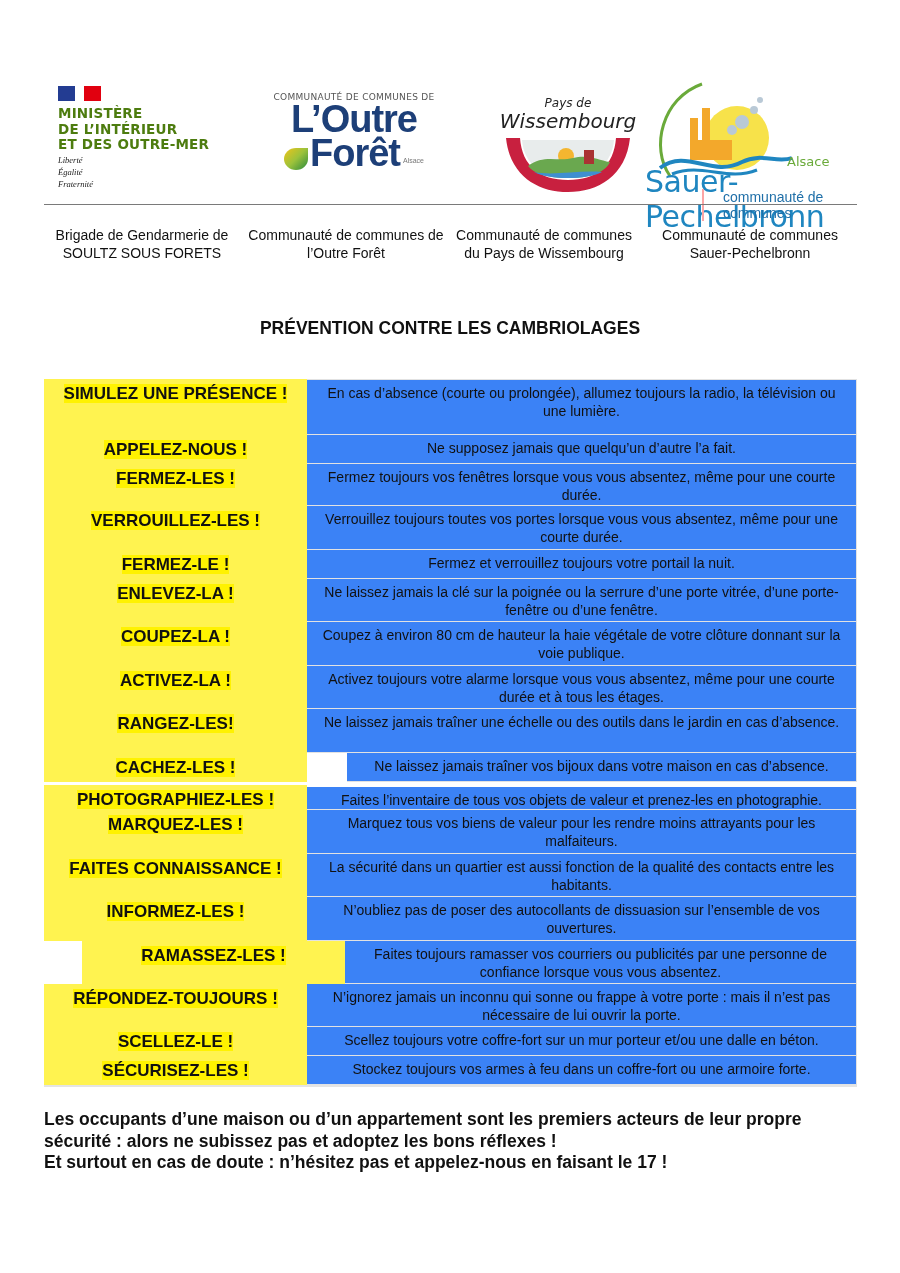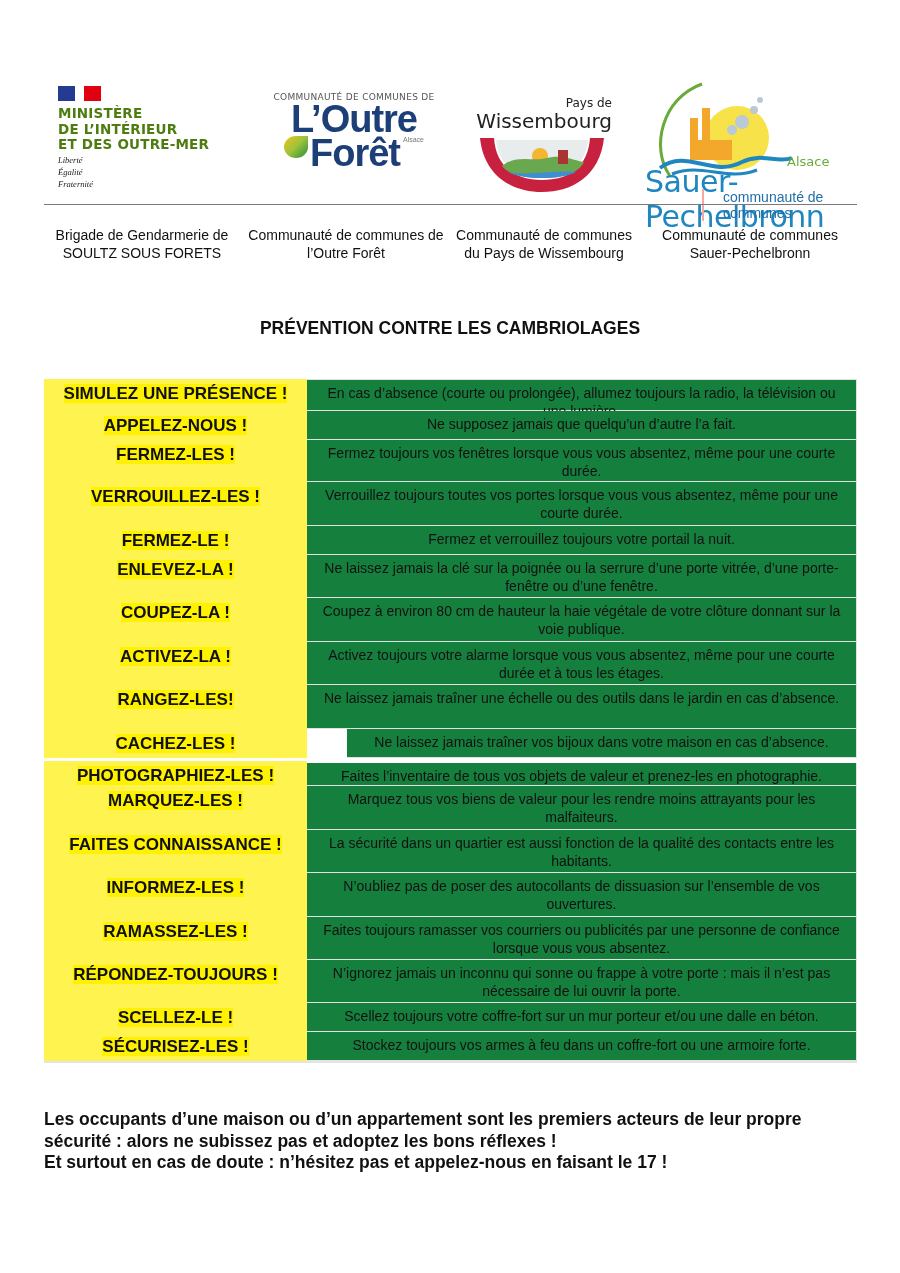--- a/index.html
+++ b/index.html
@@ -15,26 +15,26 @@
   .flag .b { width:17px; background:#233c92; }
   .flag .w { width:9px; background:#fff; }
   .flag .r { width:17px; background:#e1000f; }
   .min .m-title { font-family:"DejaVu Sans", sans-serif; font-weight:bold; font-size:13.5px; line-height:15.5px; color:#4d7c0f; letter-spacing:0.2px; }
   .min .m-motto { font-family:"Liberation Serif", serif; font-style:italic; font-size:8.5px; line-height:10px; color:#222; margin-top:2px; }
 
   
   .outre { left:225px; top:14px; width:170px; text-align:center; }
   .outre .o-top { font-family:"DejaVu Sans", sans-serif; font-size:9px; color:#555; letter-spacing:0.3px; }
   .outre .o-big { font-family:"Liberation Sans", sans-serif; font-weight:bold; font-size:38px; line-height:34px; color:#1d3f78; letter-spacing:-1px; }
-  .outre .o-row { display:flex; align-items:flex-start; justify-content:center; }
+  .outre .o-row { display:flex; align-items:flex-end; justify-content:center; }
   .outre .leaf { width:24px; height:22px; margin-right:2px; border-radius:50% 0 50% 50%; background:linear-gradient(135deg,#f0c419 0%,#9cc23b 50%,#2a8a3e 100%); }
   .outre .alsace { font-size:7px; color:#777; margin-left:3px; margin-bottom:6px; }
 
   
-  .wiss { left:428px; top:18px; width:140px; text-align:right; }
+  .wiss { left:454px; top:18px; width:140px; text-align:center;font-style:italic; }
   .wiss .w-small { font-family:"DejaVu Sans", sans-serif; font-size:12px; color:#222; }
   .wiss .w-big { font-family:"DejaVu Sans", sans-serif; font-size:20px; color:#222; line-height:22px; }
   .wiss .w-emb { position:relative; width:140px; height:58px; margin-top:4px; }
 
   
   .sauer { left:598px; top:0px; width:210px; height:126px; }
   .sauer .s-name { position:absolute; left:3px; top:86px; font-family:"DejaVu Sans", sans-serif; font-size:30px; color:#1f86c0; letter-spacing:-0.5px; }
   .sauer .s-alsace { position:absolute; left:145px; top:76px; font-size:13px; color:#6aaa3a; font-family:"DejaVu Sans", sans-serif; }
   .sauer .s-cc { position:absolute; left:60px; top:111px; font-size:14px; color:#1f6fa8; font-family:"Liberation Sans", sans-serif; border-left:2px solid #fca5a5; padding-left:19px; }
 
@@ -46,21 +46,21 @@
   .cap3 { left:410px; width:180px; }
   .cap4 { left:600px; width:212px; }
 
   .title { position:absolute; left:0; top:318px; width:900px; text-align:center; font-weight:bold; font-size:17.5px; color:#111; }
 
   
   .table { position:absolute; left:44px; top:379px; width:813px; }
   .row { position:relative; display:flex; }
   .row .lab { width:263px; background:#fff350; text-align:center; box-sizing:border-box; padding-top:5px; font-weight:bold; font-size:17px; line-height:20px; }
   .row .lab span { background:#fff200; }
-  .row .desc { flex:1; background:#15803d; border-bottom:1px solid #e2e2e2; border-right:1px solid #e2e2e2; box-sizing:border-box; text-align:center; font-size:14px; line-height:17.5px; padding:5px 8px 0 8px; color:#111; }
+  .row .desc { flex:1; background:#3b82f6; border-bottom:1px solid #e2e2e2; border-right:1px solid #e2e2e2; box-sizing:border-box; text-align:center; font-size:14px; line-height:17.5px; padding:5px 8px 0 8px; color:#111; }
   .row.first .desc { border-top:1px solid #e2e2e2; }
   .row.last { border-bottom:2px solid #e4e4e4; }
 
   .conclusion { position:absolute; left:44px; top:1109px; width:820px; font-weight:bold; font-size:17.5px; line-height:21.5px; color:#111; }
 </style>
 </head>
 <body>
 
 <div class="logos">
   <div class="logo min">
@@ -127,21 +127,21 @@
 <div class="captions">
   <div class="cap cap1">Brigade de Gendarmerie de SOULTZ SOUS FORETS</div>
   <div class="cap cap2">Communauté de communes de l’Outre Forêt</div>
   <div class="cap cap3">Communauté de communes du Pays de Wissembourg</div>
   <div class="cap cap4">Communauté de communes Sauer-Pechelbronn</div>
 </div>
 
 <div class="title">PRÉVENTION CONTRE LES CAMBRIOLAGES</div>
 
 <div class="table" id="tips-table">
-    <div class="row first" style="height: 32px;">
+    <div class="row first" style="height: 56px;">
       <div class="lab"><span>SIMULEZ UNE PRÉSENCE !</span></div>
       <div class="desc">En cas d’absence (courte ou prolongée), allumez toujours la radio, la télévision ou une lumière.</div>
     </div>
     <div class="row" style="height: 29px;">
       <div class="lab"><span>APPELEZ-NOUS !</span></div>
       <div class="desc">Ne supposez jamais que quelqu’un d’autre l’a fait.</div>
     </div>
     <div class="row" style="height: 42px;">
       <div class="lab"><span>FERMEZ-LES !</span></div>
       <div class="desc">Fermez toujours vos fenêtres lorsque vous vous absentez, même pour une courte durée.</div>
@@ -183,21 +183,21 @@
       <div class="desc">Marquez tous vos biens de valeur pour les rendre moins attrayants pour les malfaiteurs.</div>
     </div>
     <div class="row" style="height: 43px;">
       <div class="lab"><span>FAITES CONNAISSANCE !</span></div>
       <div class="desc">La sécurité dans un quartier est aussi fonction de la qualité des contacts entre les habitants.</div>
     </div>
     <div class="row" style="height: 44px;">
       <div class="lab"><span>INFORMEZ-LES !</span></div>
       <div class="desc">N’oubliez pas de poser des autocollants de dissuasion sur l’ensemble de vos ouvertures.</div>
     </div>
-    <div class="row" style="height: 43px;">
+    <div class="row" style="height: 43px; margin-left: 38px;">
       <div class="lab"><span>RAMASSEZ-LES !</span></div>
       <div class="desc">Faites toujours ramasser vos courriers ou publicités par une personne de confiance lorsque vous vous absentez.</div>
     </div>
     <div class="row" style="height: 43px;">
       <div class="lab"><span>RÉPONDEZ-TOUJOURS !</span></div>
       <div class="desc">N’ignorez jamais un inconnu qui sonne ou frappe à votre porte : mais il n’est pas nécessaire de lui ouvrir la porte.</div>
     </div>
     <div class="row" style="height: 29px;">
       <div class="lab"><span>SCELLEZ-LE !</span></div>
       <div class="desc">Scellez toujours votre coffre-fort sur un mur porteur et/ou une dalle en béton.</div>

